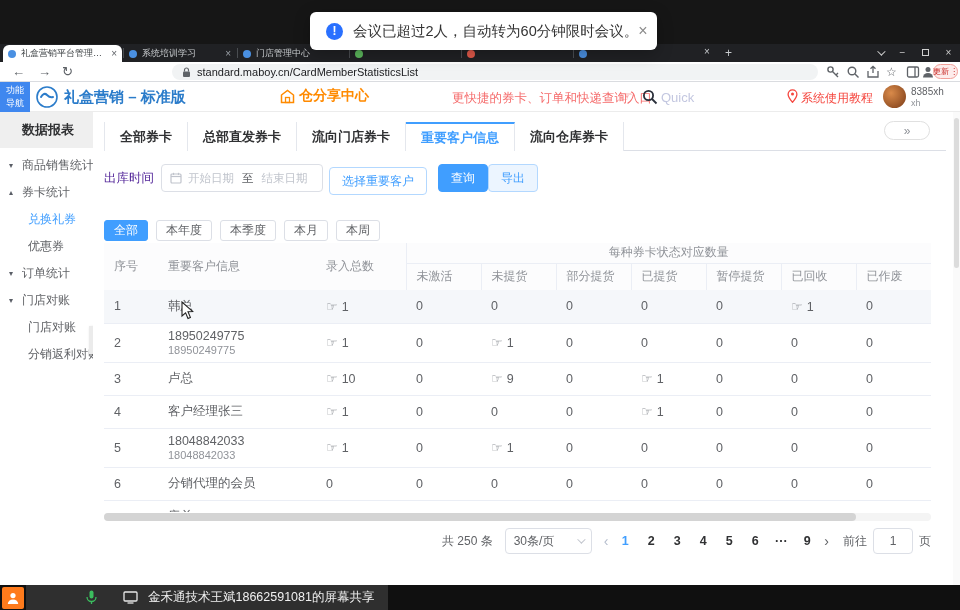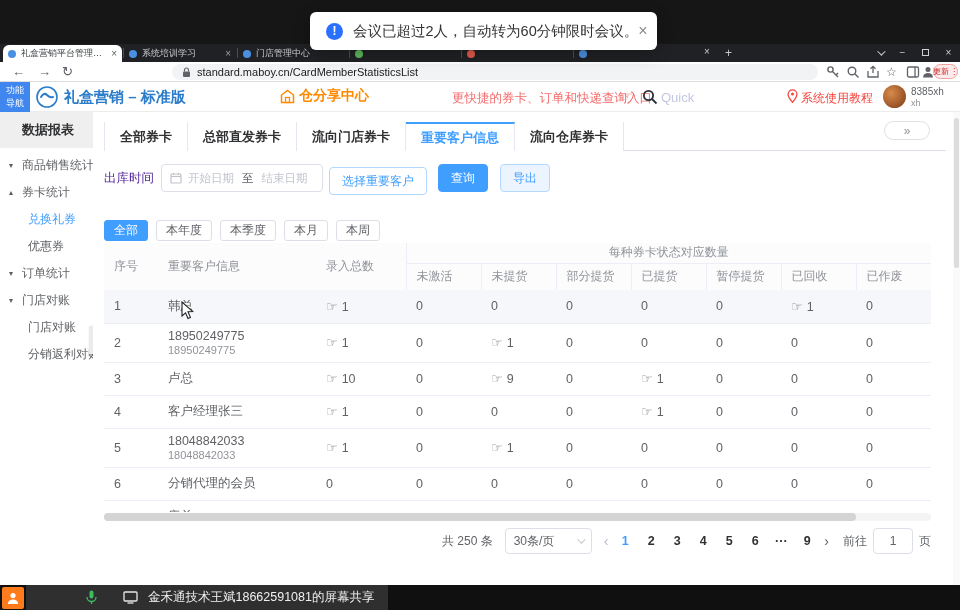--- a/index.html
+++ b/index.html
@@ -95,21 +95,21 @@
 
   .frow1 { position:absolute; left:11px; top:52px; height:28px; display:flex; align-items:center; }
   .flabel { font-size:12.5px; color:#4c1d95; white-space:nowrap; }
   .dinput { margin-left:7px; width:162px; height:28px; border:1px solid #dcdfe6; border-radius:4px; display:flex;
             align-items:center; padding:0 8px; }
   .dinput .ph { font-size:11.5px; color:#c0c4cc; white-space:nowrap; }
   .dinput .to { font-size:11.5px; color:#606266; margin:0 8px; }
   .btn { height:28px; border-radius:4px; font-size:12px; display:flex; align-items:center; padding:0 12px; white-space:nowrap; }
   .btn-sel { margin-left:6px; border:1px solid #b3d8ff; color:#409eff; background:#fff;margin-top:6px; }
   .btn-primary { margin-left:11px; background:#409eff; color:#fff; border:1px solid #409eff; }
-  .btn-light { margin-left:12px; border:1px solid #b3d8ff; color:#409eff; background:#ecf5ff; }
+  .btn-light { margin-left:0; border:1px solid #b3d8ff; color:#409eff; background:#ecf5ff; }
 
   .frow2 { position:absolute; left:11px; top:84px; display:flex; align-items:center;margin-top:24px; }
   .qf { height:21px; border:1px solid #dcdfe6; border-radius:3px; background:#fff; color:#606266; font-size:12px;
         display:flex; align-items:center; padding:0 9px; margin-right:8px; white-space:nowrap; }
   .qf.active { background:#409eff; border-color:#409eff; color:#fff; }
 
   .table-wrap { position:absolute; left:11px; top:131px; width:827px; height:269px; overflow:hidden; }
   table { border-collapse:collapse; table-layout:fixed; width:827px; }
   th { font-size:12px; color:#909399; font-weight:normal; text-align:left; padding-left:10px; white-space:nowrap;
        background:#fcfcfd; }

